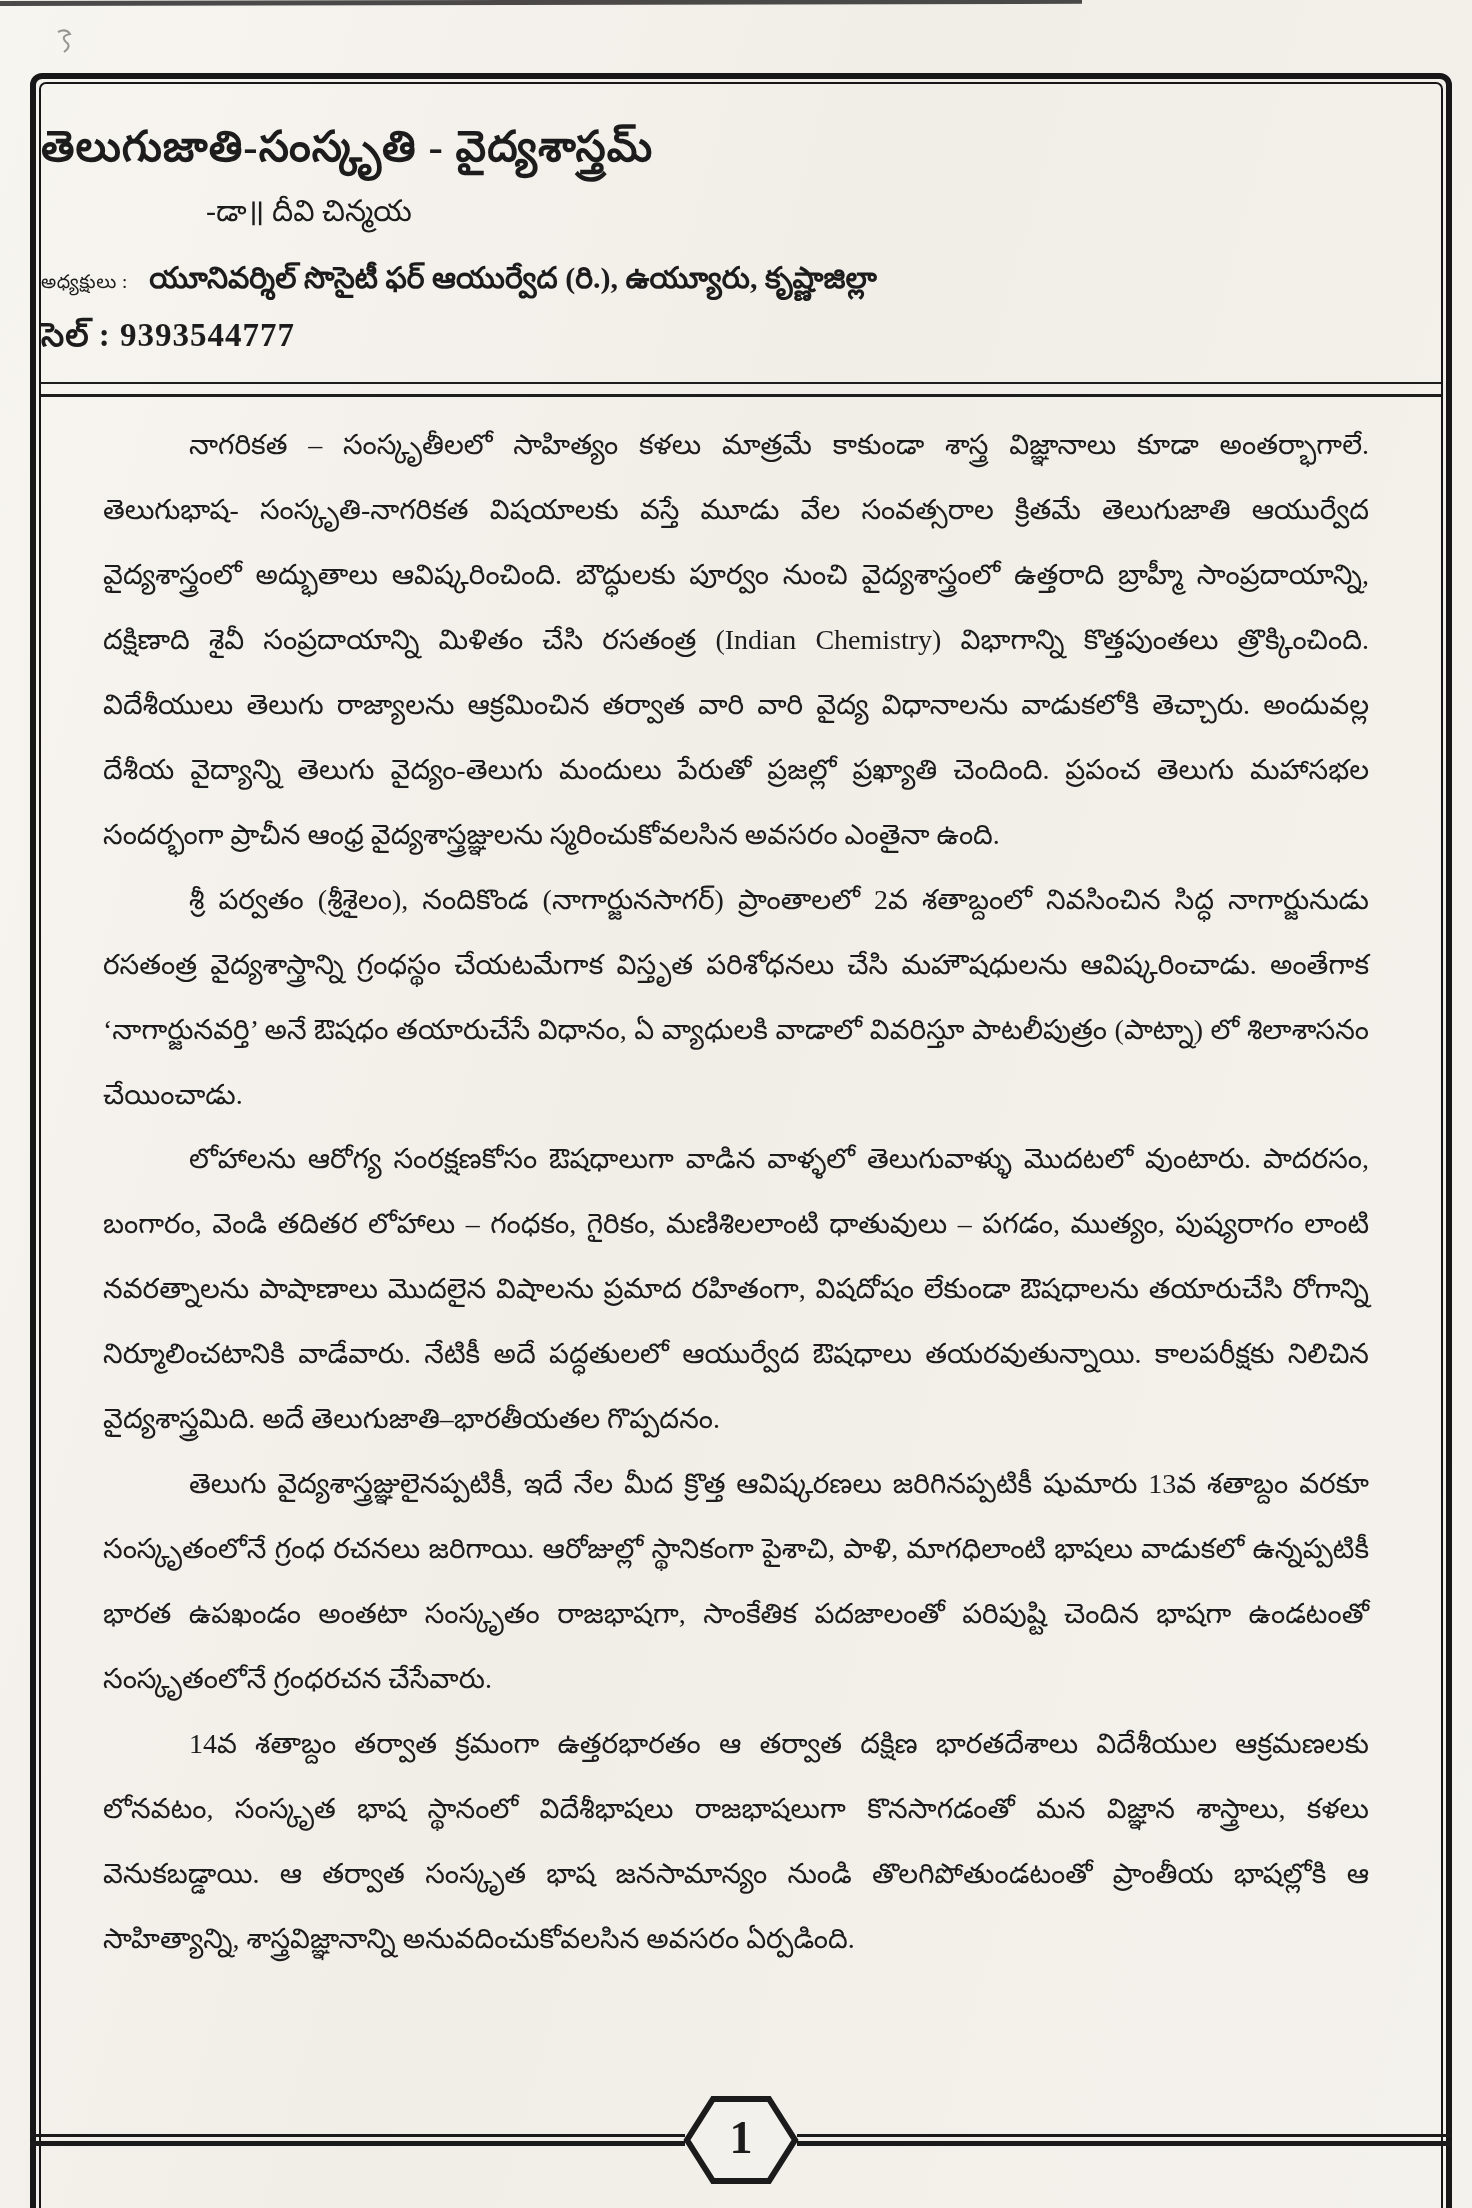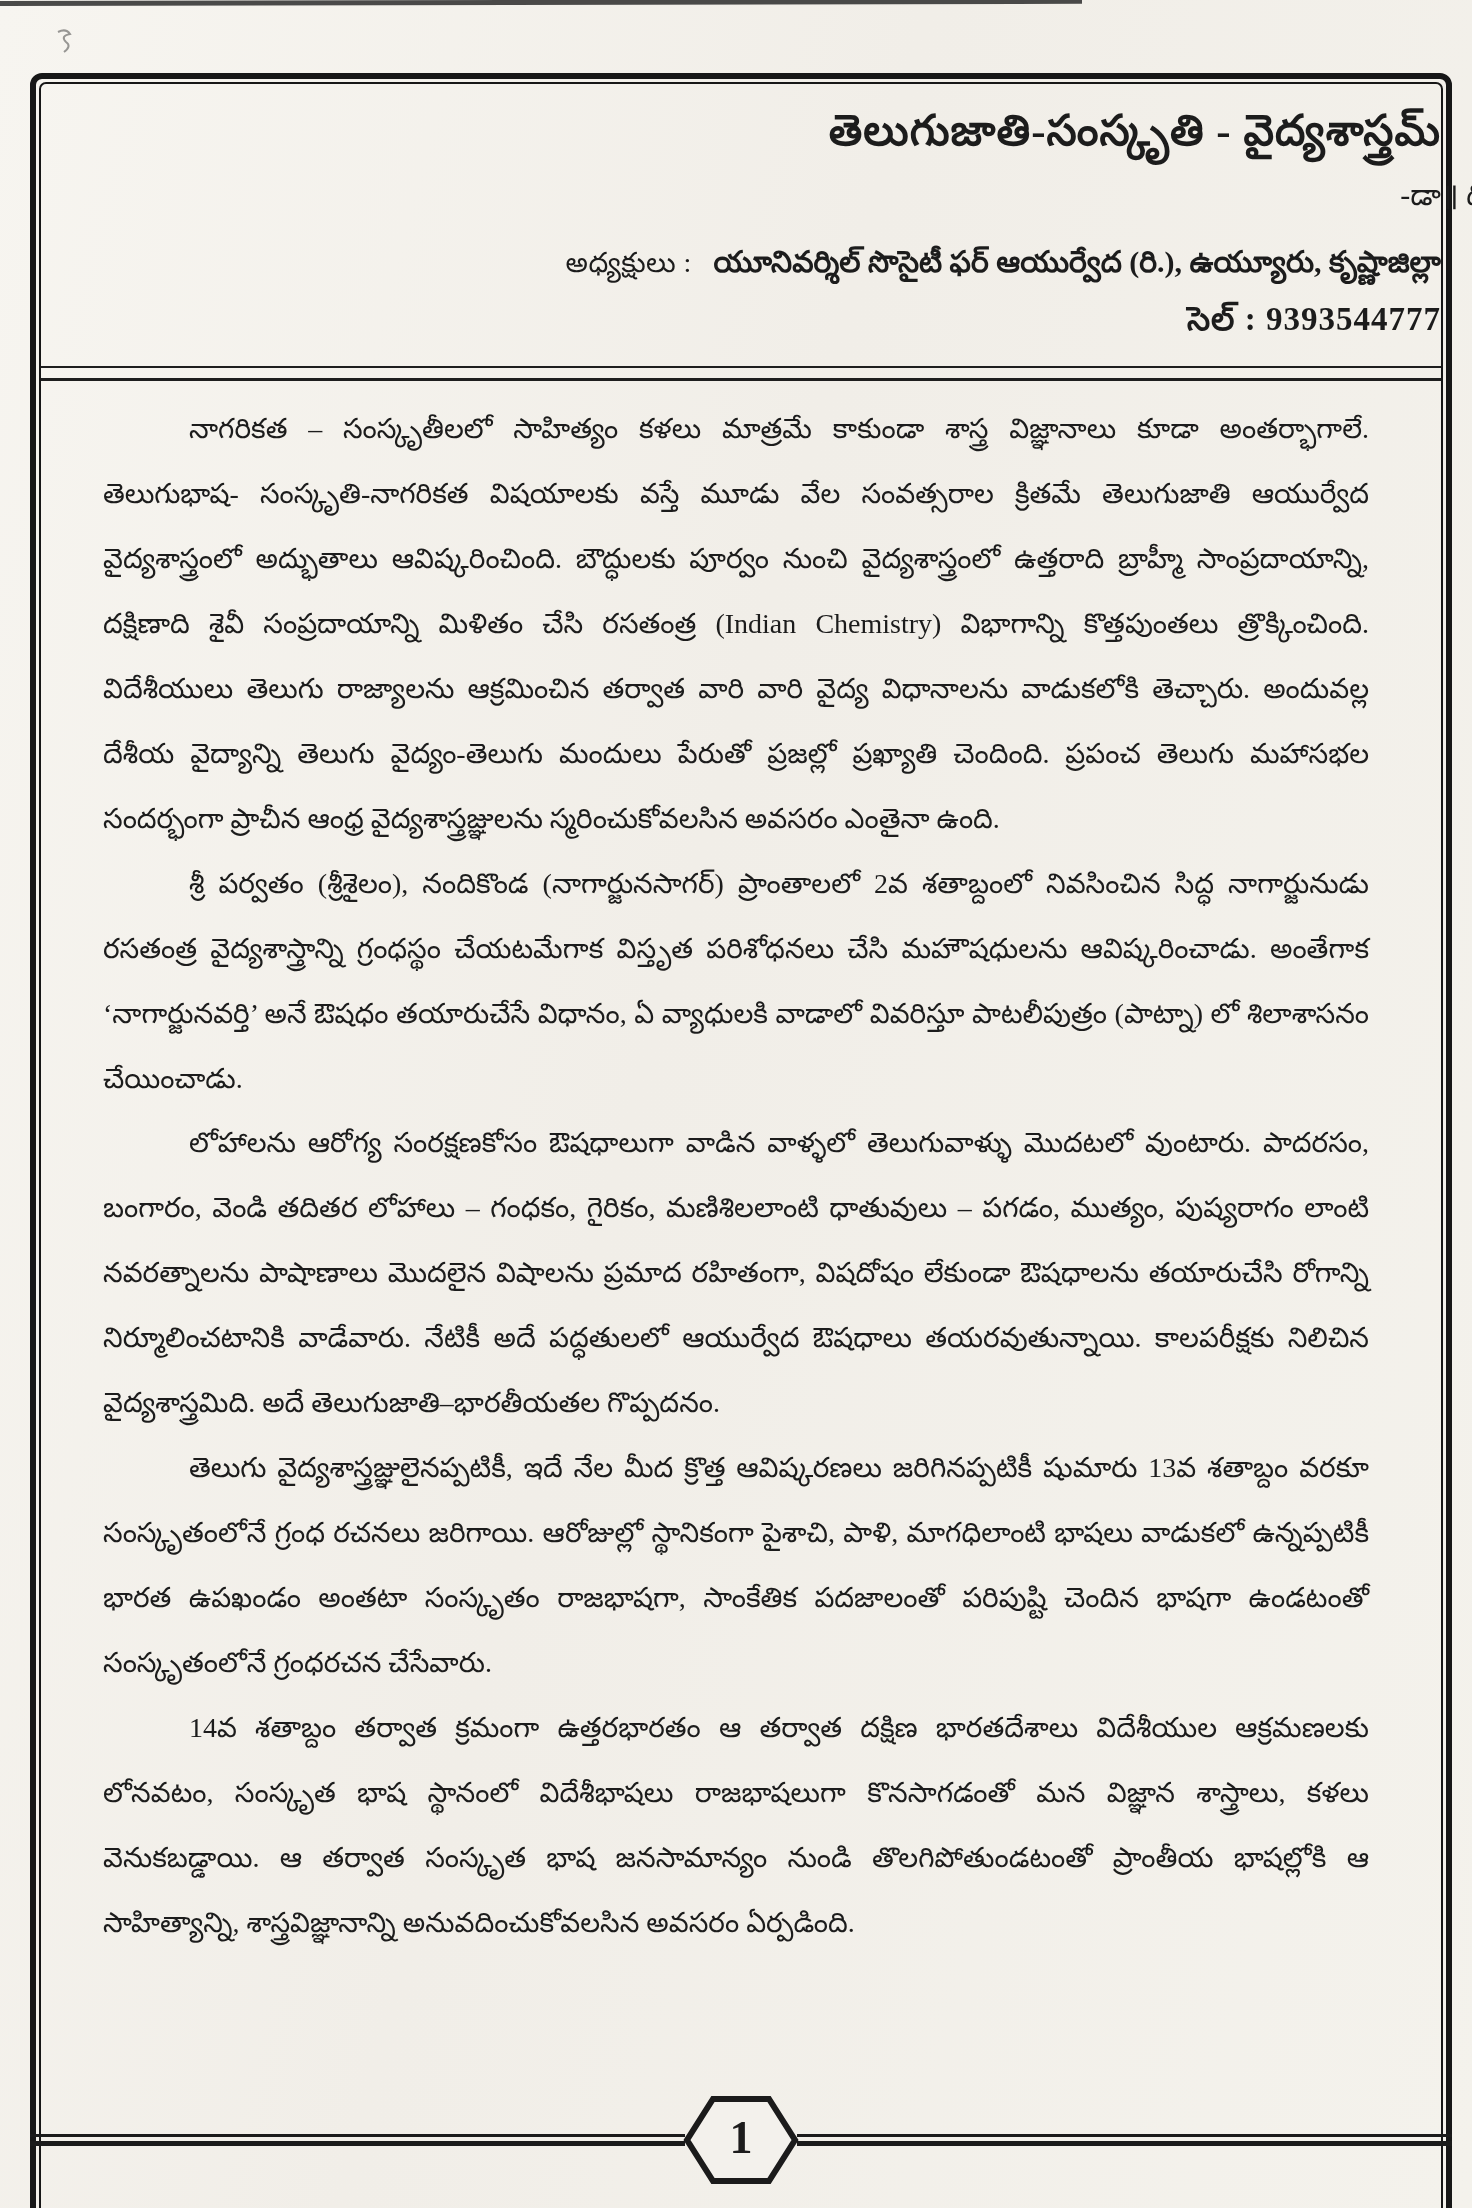--- a/index.html
+++ b/index.html
@@ -36,34 +36,34 @@
     border-radius: 12px;
   }
   .frame-inner {
     position: absolute;
     left: 3px; right: 3px; top: 3px; bottom: 3px;
     border: 2px solid #171717;
     border-radius: 7px;
   }
 
   
-  .doc-header { text-align: right; padding-top: 22px; }
+  .doc-header { text-align: left; padding-top: 38px; }
   .doc-title {
     margin: 0;
     font-size: 43px;
     font-weight: bold;
     letter-spacing: 1px;
   }
   .byline {
     margin-top: 12px;
     font-size: 30px;
     transform: translateX(165px);
   }
   .org-line { margin-top: 26px; font-size: 30px; }
-  .org-label { font-size: 28px; letter-spacing: .5px; margin-right: 14px; margin-left: 8px; }
+  .org-label { font-size: 19px; letter-spacing: .5px; margin-right: 14px; }
   .org-value { font-weight: bold; }
   .phone-line {
     margin-top: 15px;
     padding-bottom: 20px;
     font-size: 33px;
     font-weight: bold;
     letter-spacing: 1px;
   }
   .header-divider {
     height: 10px;

